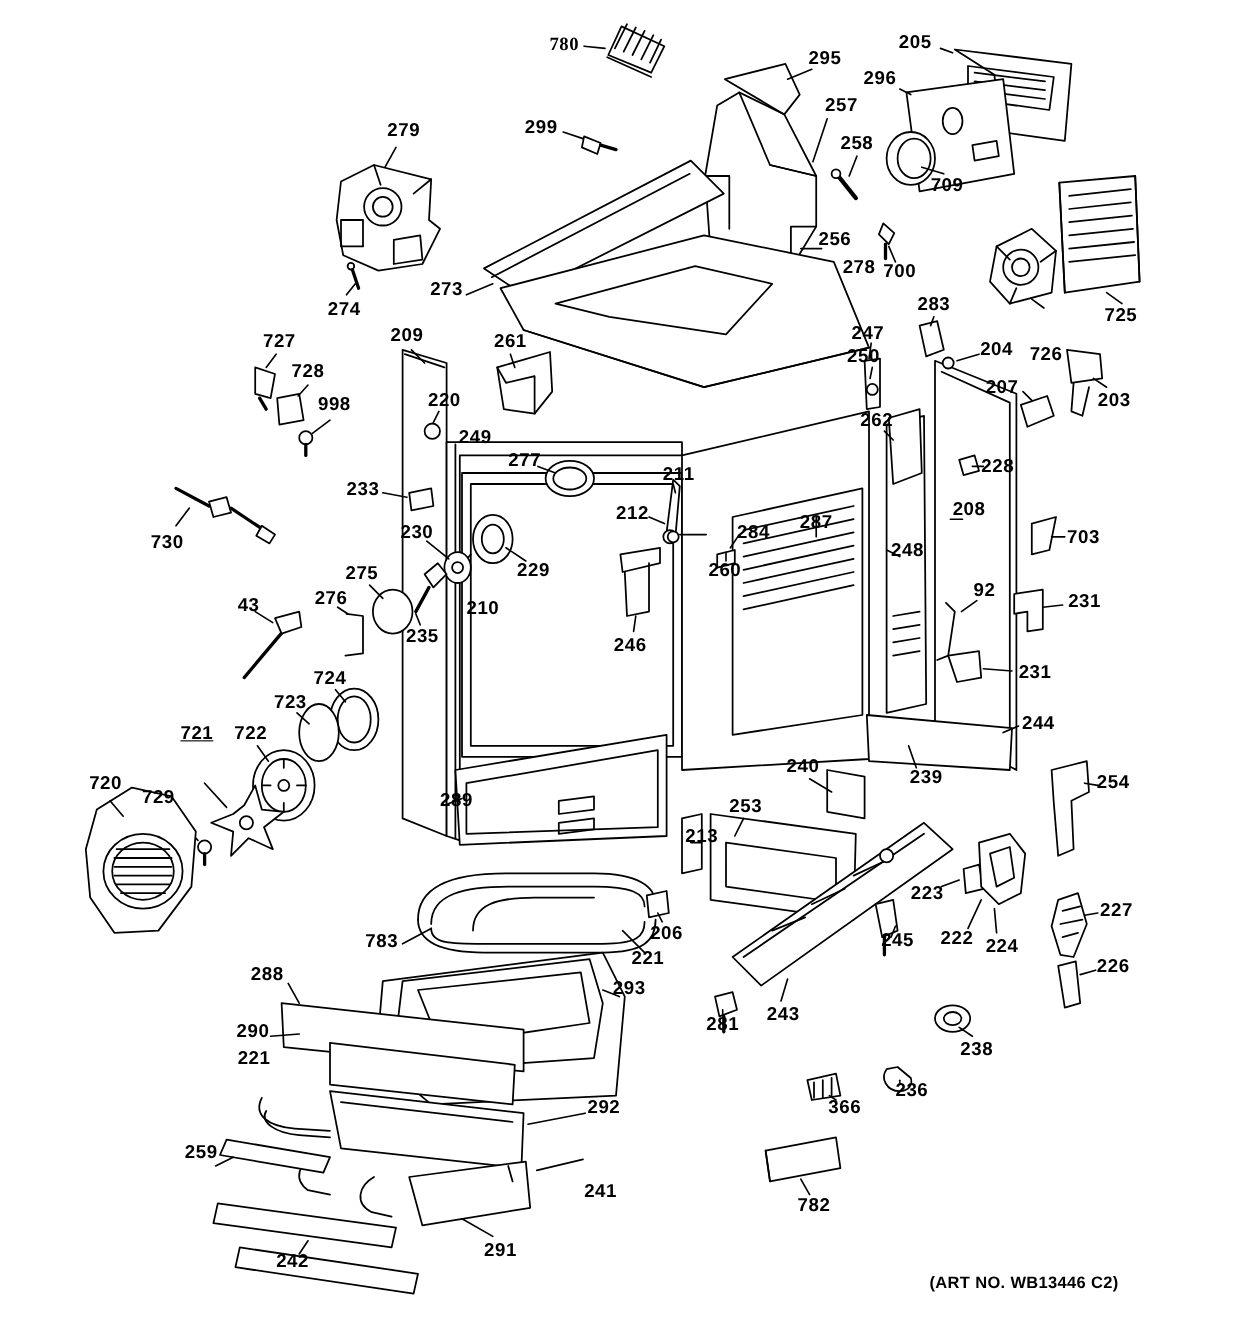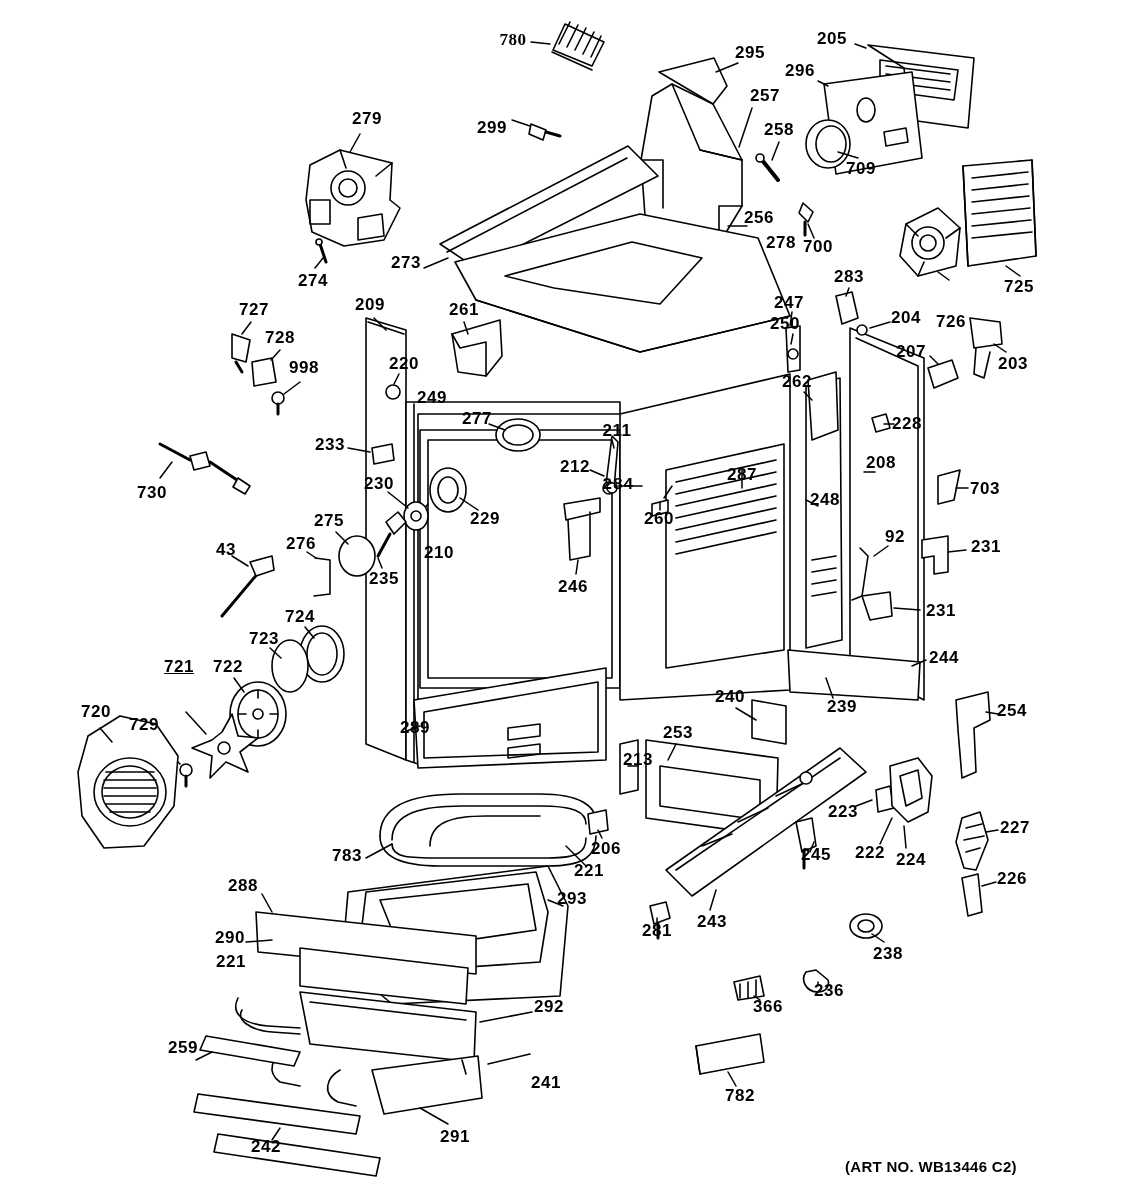--- a/index.html
+++ b/index.html
@@ -536,21 +536,21 @@
   </svg>
 
   <div id="callout-layer">
       <div class="callout" style="left: 513px; top: 40px; font-family: Liberation Serif, serif;">780</div>
       <div class="callout" style="left: 750px; top: 53px;">295</div>
       <div class="callout" style="left: 832px; top: 39px;">205</div>
       <div class="callout" style="left: 800px; top: 71px;">296</div>
       <div class="callout" style="left: 765px; top: 96px;">257</div>
       <div class="callout" style="left: 779px; top: 130px;">258</div>
       <div class="callout" style="left: 367px; top: 119px;">279</div>
-      <div class="callout" style="left: 492px; top: 128px;">299</div>
+      <div class="callout" style="left: 492px; top: 116px;">299</div>
       <div class="callout" style="left: 861px; top: 169px;">709</div>
       <div class="callout" style="left: 759px; top: 218px;">256</div>
       <div class="callout" style="left: 818px; top: 247px;">700</div>
       <div class="callout" style="left: 781px; top: 243px;">278</div>
       <div class="callout" style="left: 951px; top: 280px; margin-top: 42px;">726</div>
       <div class="callout" style="left: 1019px; top: 287px;">725</div>
       <div class="callout" style="left: 313px; top: 281px;">274</div>
       <div class="callout" style="left: 406px; top: 263px;">273</div>
       <div class="callout" style="left: 849px; top: 277px;">283</div>
       <div class="callout" style="left: 906px; top: 318px;">204</div>
@@ -565,21 +565,21 @@
       <div class="callout" style="left: 404px; top: 364px;">220</div>
       <div class="callout" style="left: 304px; top: 368px;">998</div>
       <div class="callout" style="left: 797px; top: 382px;">262</div>
       <div class="callout" style="left: 432px; top: 398px;">249</div>
       <div class="callout" style="left: 477px; top: 419px;">277</div>
       <div class="callout" style="left: 907px; top: 424px;">228</div>
       <div class="callout" style="left: 617px; top: 431px;">211</div>
       <div class="callout" style="left: 330px; top: 445px;">233</div>
       <div class="callout" style="left: 575px; top: 467px;">212</div>
       <div class="callout" style="left: 881px; top: 463px;">208</div>
-      <div class="callout" style="left: 618px; top: 484px; font-family: Liberation Mono, monospace;">284</div>
+      <div class="callout" style="left: 685px; top: 484px;">284</div>
       <div class="callout" style="left: 742px; top: 475px;">287</div>
       <div class="callout" style="left: 379px; top: 484px;">230</div>
       <div class="callout" style="left: 985px; top: 489px;">703</div>
       <div class="callout" style="left: 152px; top: 493px;">730</div>
       <div class="callout" style="left: 485px; top: 519px;">229</div>
       <div class="callout" style="left: 659px; top: 519px;">260</div>
       <div class="callout" style="left: 825px; top: 500px;">248</div>
       <div class="callout" style="left: 329px; top: 521px;">275</div>
       <div class="callout" style="left: 895px; top: 537px;">92</div>
       <div class="callout" style="left: 986px; top: 547px;">231</div>

